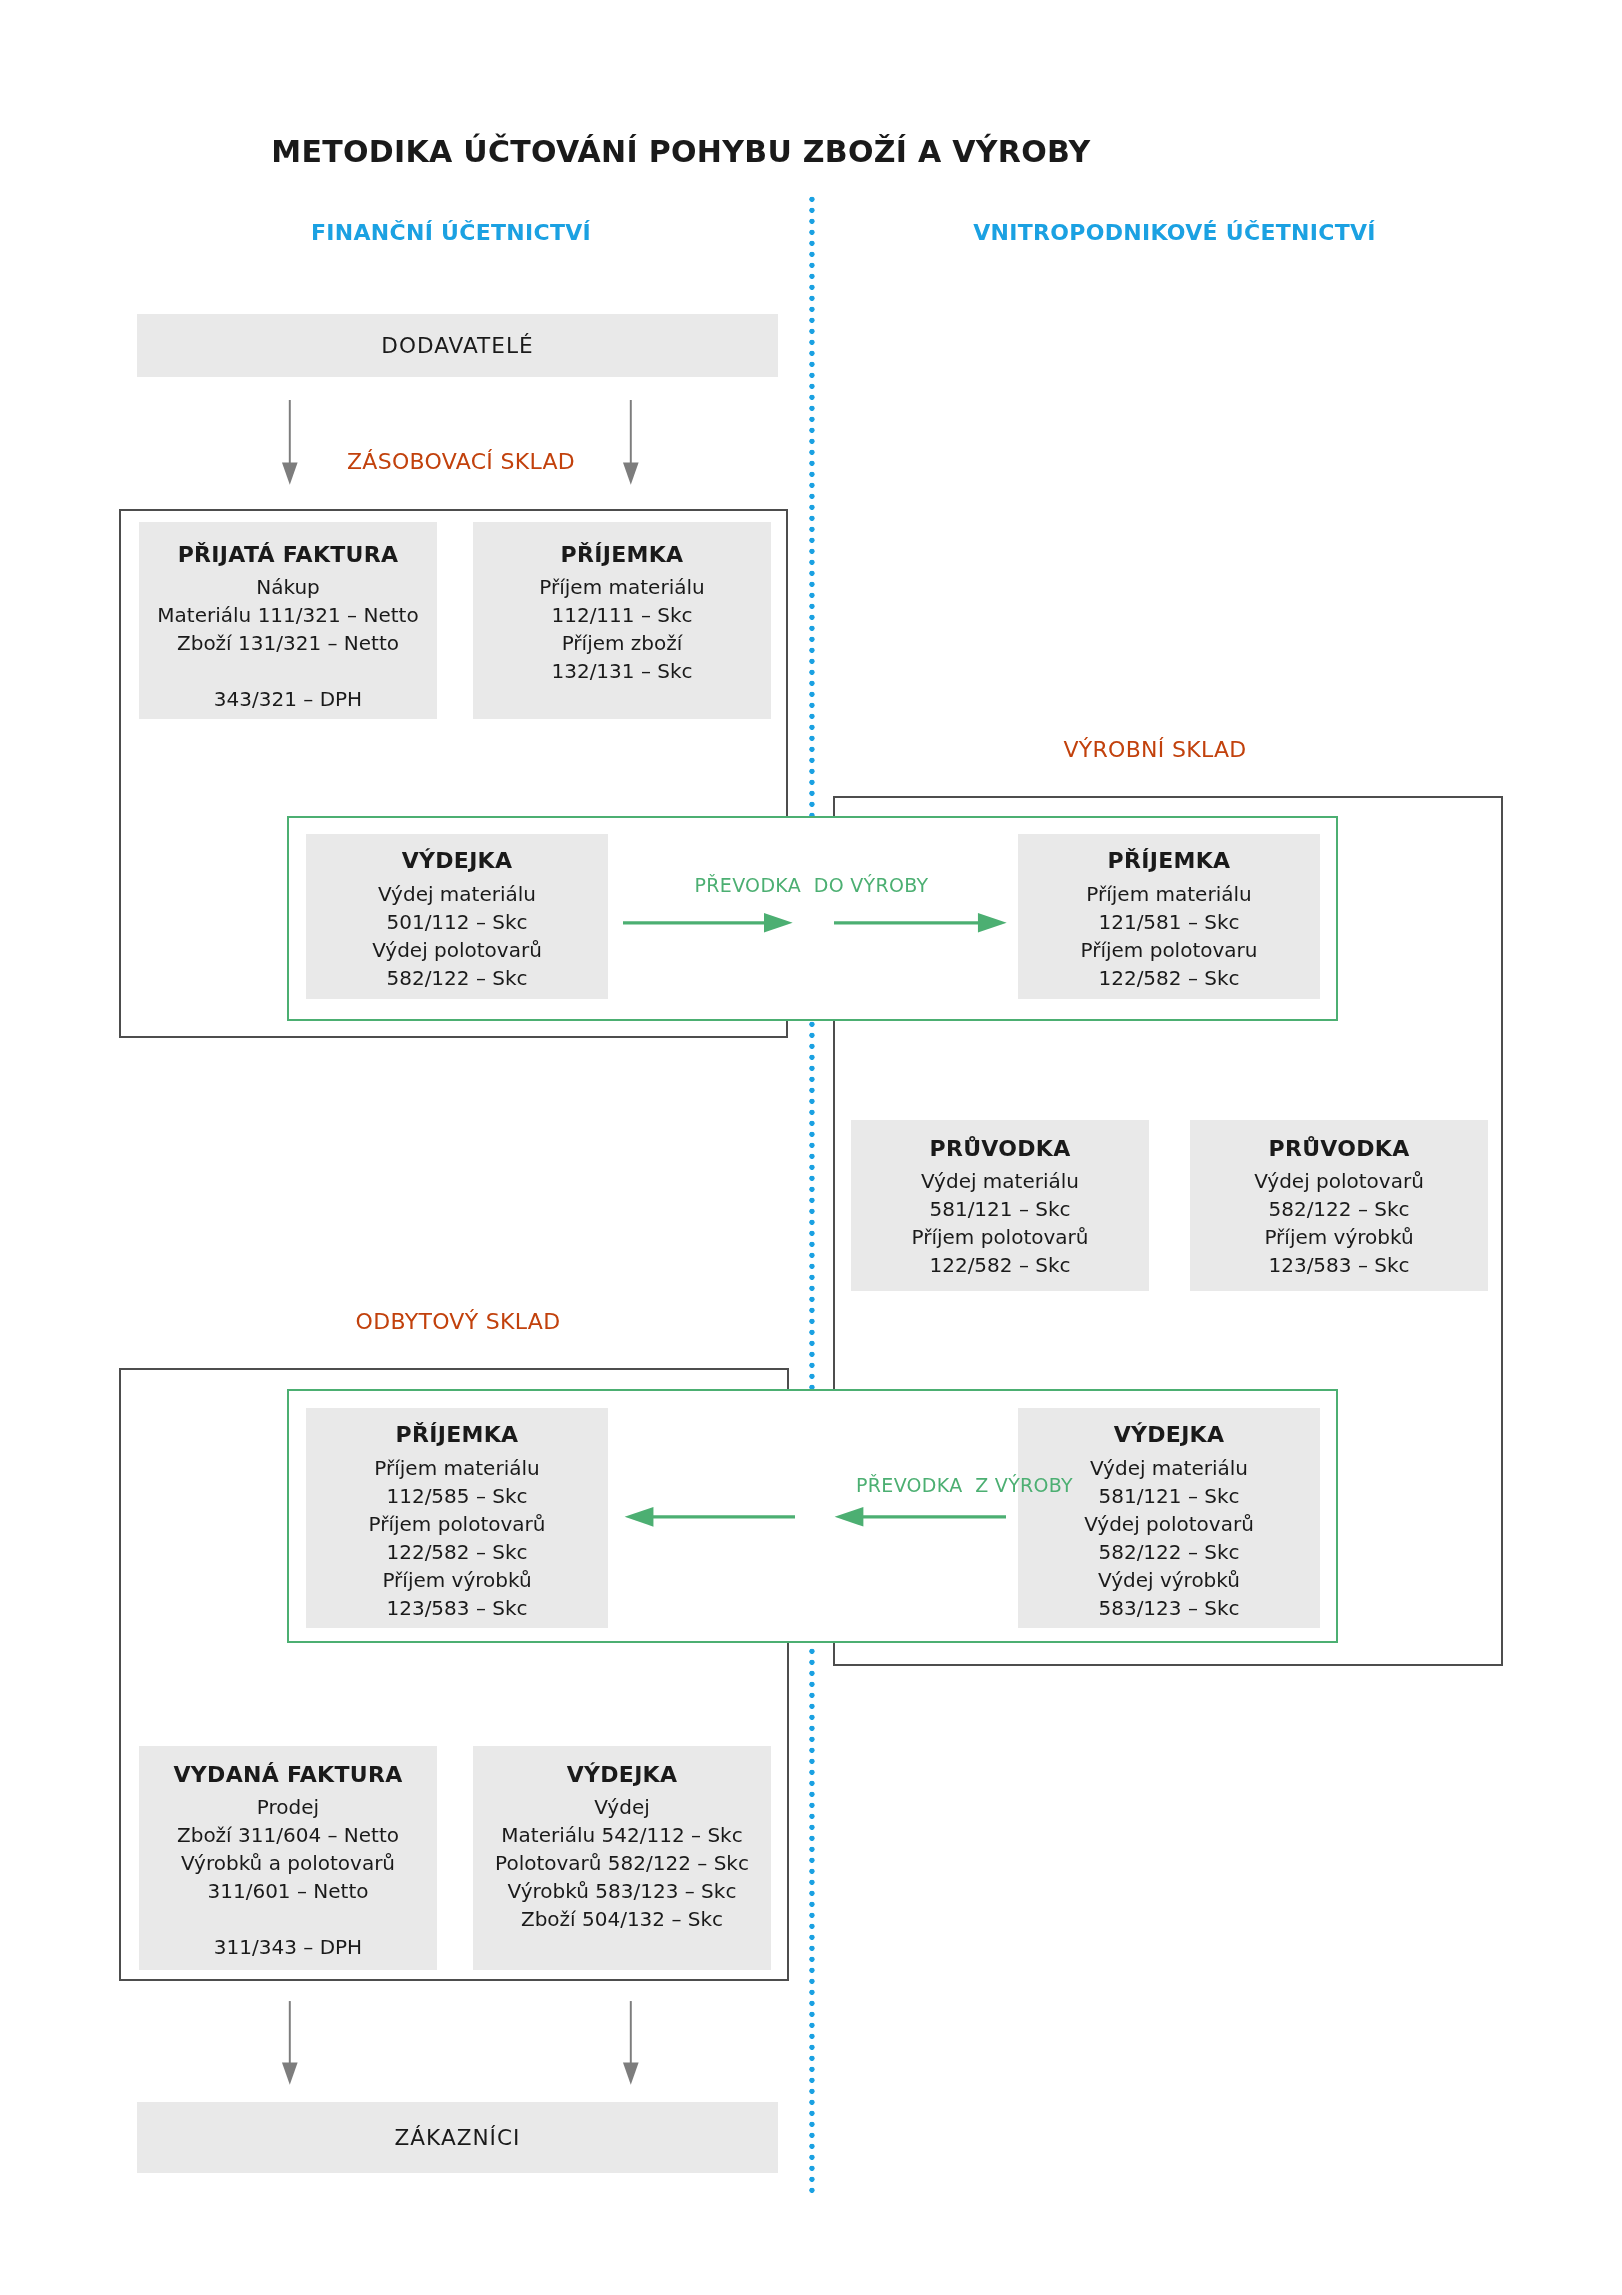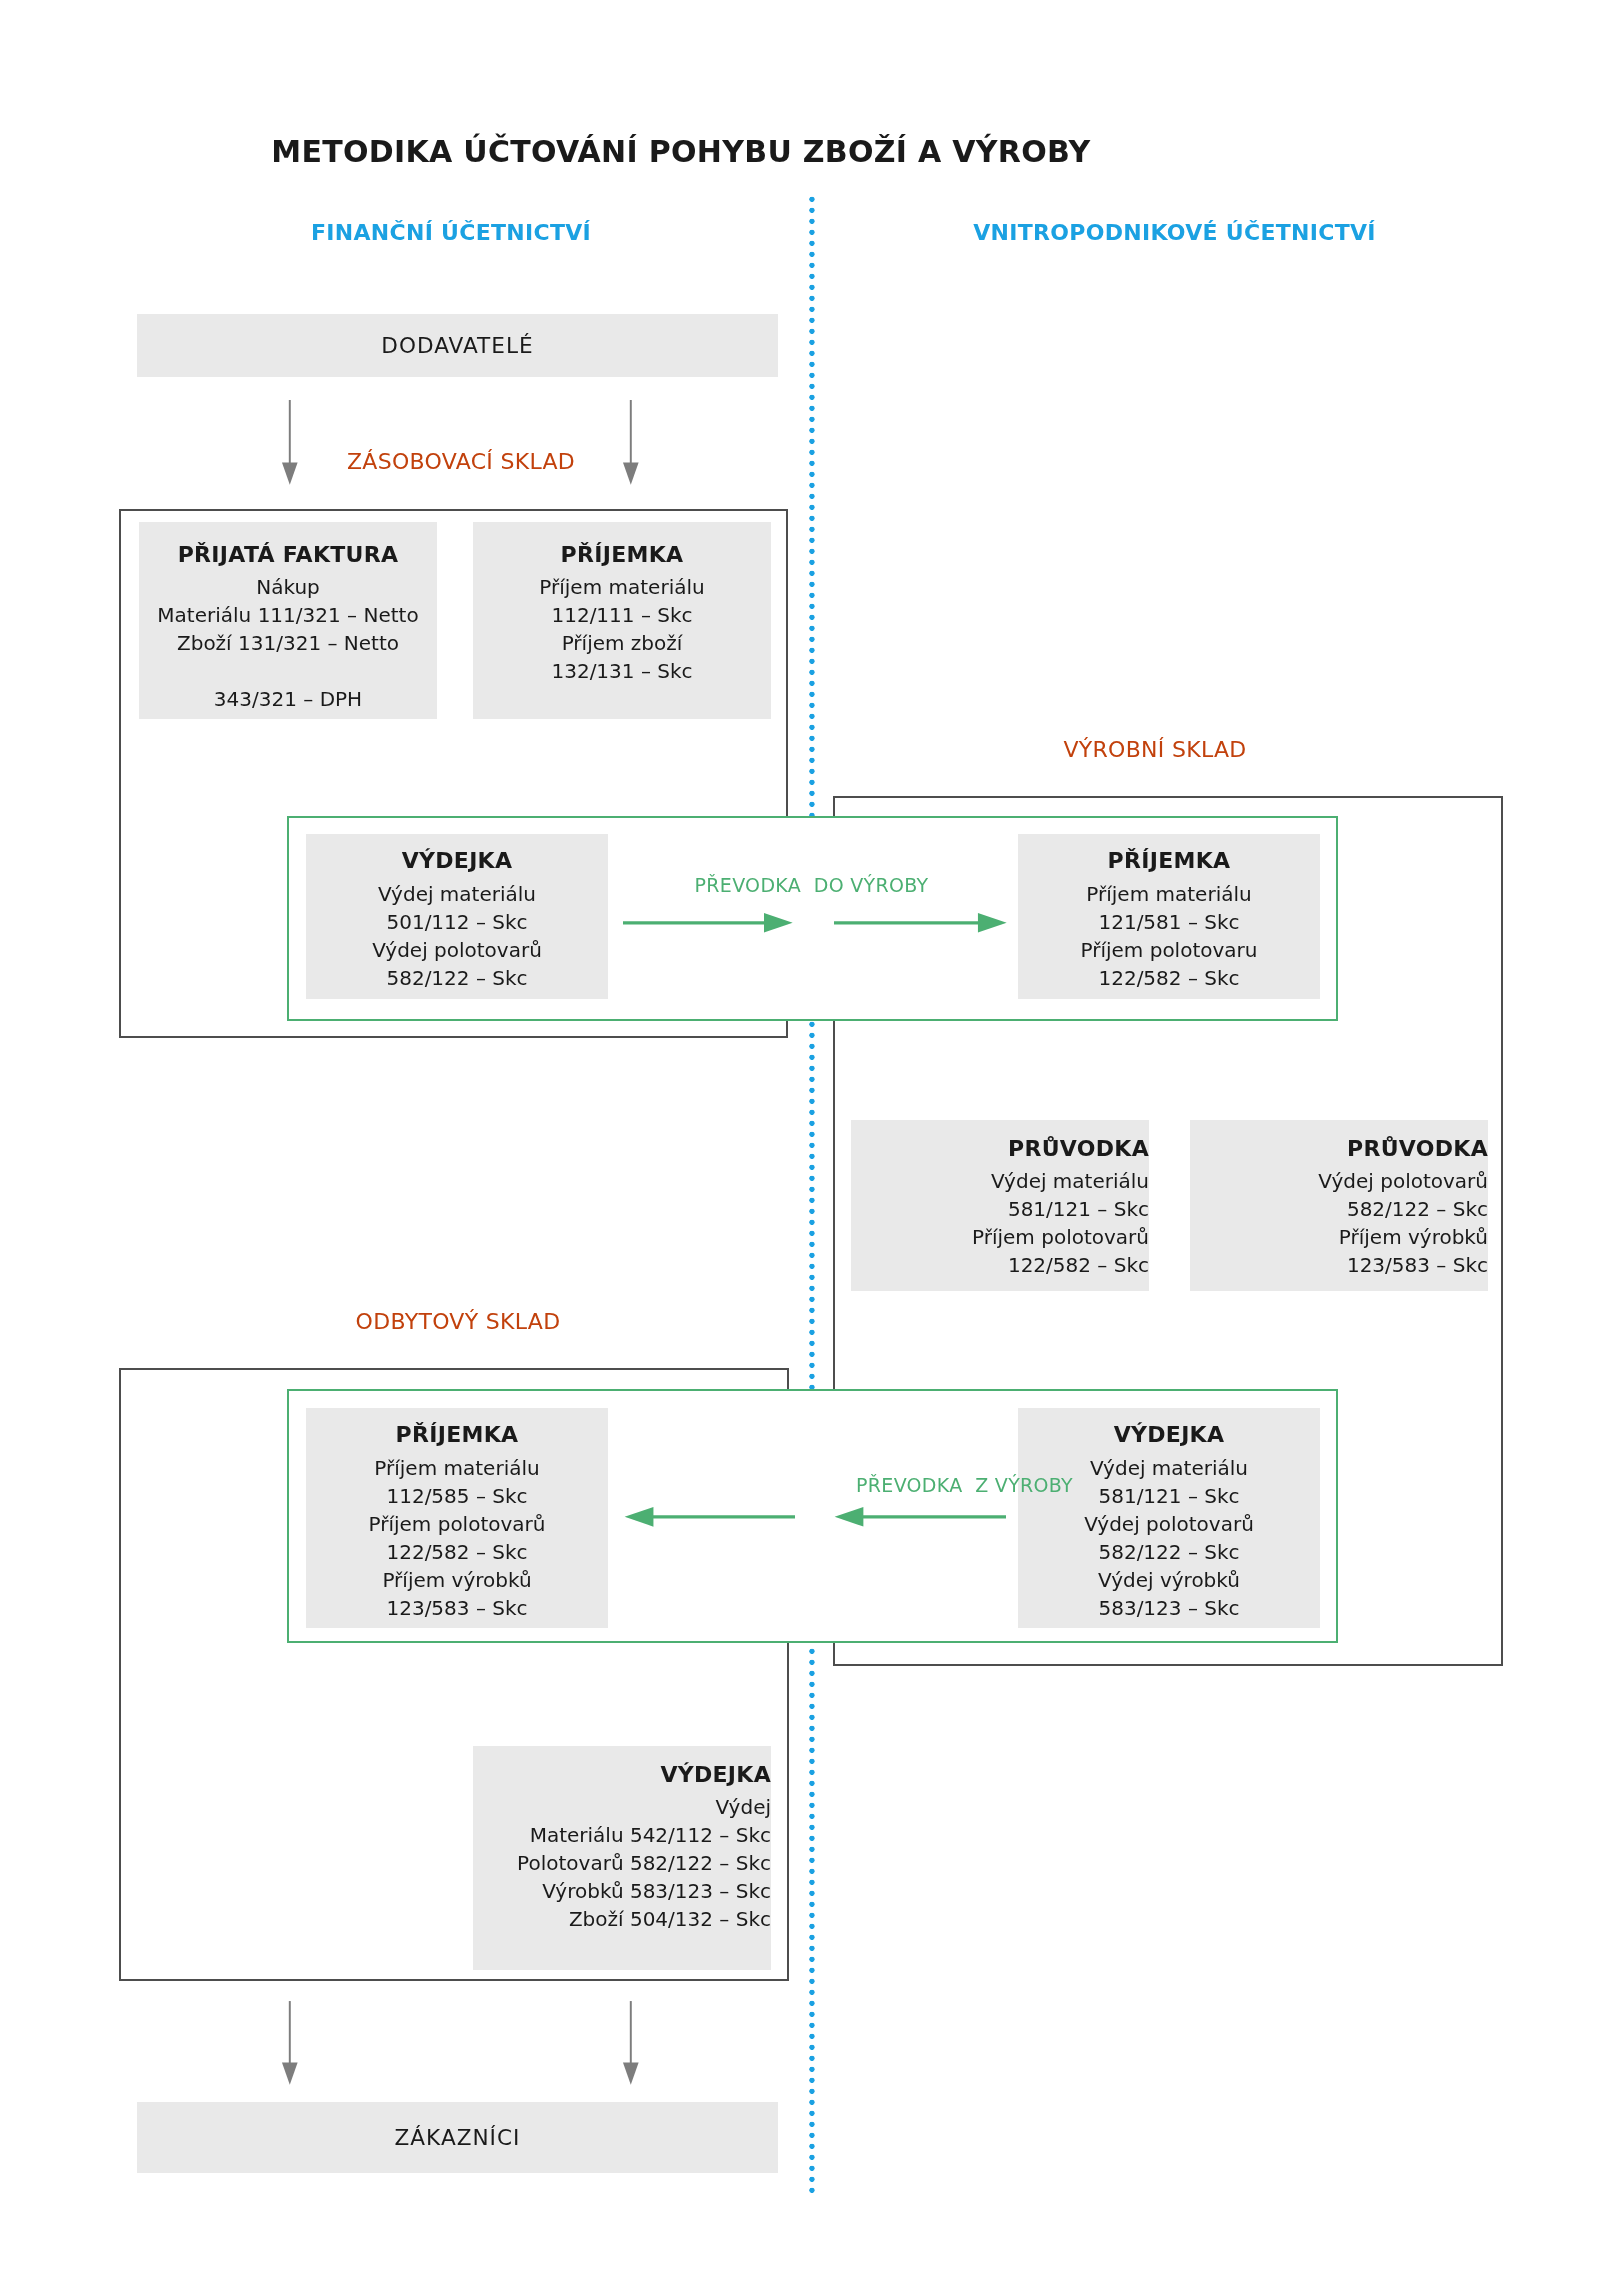--- a/index.html
+++ b/index.html
@@ -30,21 +30,21 @@
             font-size:21.6px;letter-spacing:1px;z-index:4;}
   .section-label{position:absolute;font-size:22px;color:#c2410c;text-align:center;letter-spacing:0.3px;z-index:5;}
 
   .outline{position:absolute;border:2.6px solid var(--border-dark);background:transparent;z-index:2;}
   .green-outline{position:absolute;border:2.6px solid var(--green);background:#ffffff;z-index:3;}
 
   .gbox{position:absolute;background:var(--box-gray);z-index:4;text-align:center;}
   .gbox-title{font-size:22px;font-weight:700;letter-spacing:0.3px;margin-bottom:6.5px;}
   .gbox-lines div{font-size:20px;line-height:28px;}
 
-  .pad30{padding-top:19.6px;} .pad24{padding-top:15.7px;text-align:right;} .pad22{padding-top:14.4px;}
+  .pad30{padding-top:19.6px;} .pad24{padding-top:15.7px;} .pad22{padding-top:14.4px;}
 
   .green-label{position:absolute;color:var(--green);font-size:19px;font-weight:500;text-align:center;
                white-space:pre;letter-spacing:0.3px;z-index:5;}
   svg.icon{position:absolute;z-index:5;display:block;}
 </style>
 </head>
 <body>
 
 <div id="page">
 
@@ -175,20 +175,31 @@
   <div class="green-label" style="left:550px;top:1474px;width:523px;text-align:right;">PŘEVODKA  Z VÝROBY</div>
   <svg class="icon" style="left:622px;top:1505px;" width="173" height="23.6" viewBox="0 0 264 36">
     <polygon points="48,3 48,33 4,18" fill="#4caf72"></polygon>
     <line x1="44" y1="18" x2="264" y2="18" stroke="#4caf72" stroke-width="5"></line>
   </svg>
   <svg class="icon" style="left:832px;top:1505px;" width="174" height="23.6" viewBox="0 0 266 36">
     <polygon points="48,3 48,33 4,18" fill="#4caf72"></polygon>
     <line x1="44" y1="18" x2="266" y2="18" stroke="#4caf72" stroke-width="5"></line>
   </svg>
 
+  <div class="gbox pad24" style="left:139px;top:1746px;width:298px;height:208px;">
+    <div class="gbox-title">VYDANÁ FAKTURA</div>
+    <div class="gbox-lines">
+        <div>Prodej</div>
+        <div>Zboží 311/604 – Netto</div>
+        <div>Výrobků a polotovarů</div>
+        <div>311/601 – Netto</div>
+        <div>&nbsp;</div>
+        <div>311/343 – DPH</div>
+      </div>
+  </div>
   <div class="gbox pad24" style="left:473px;top:1746px;width:298px;height:208px;">
     <div class="gbox-title">VÝDEJKA</div>
     <div class="gbox-lines">
         <div>Výdej</div>
         <div>Materiálu 542/112 – Skc</div>
         <div>Polotovarů 582/122 – Skc</div>
         <div>Výrobků 583/123 – Skc</div>
         <div>Zboží 504/132 – Skc</div>
       </div>
   </div>

